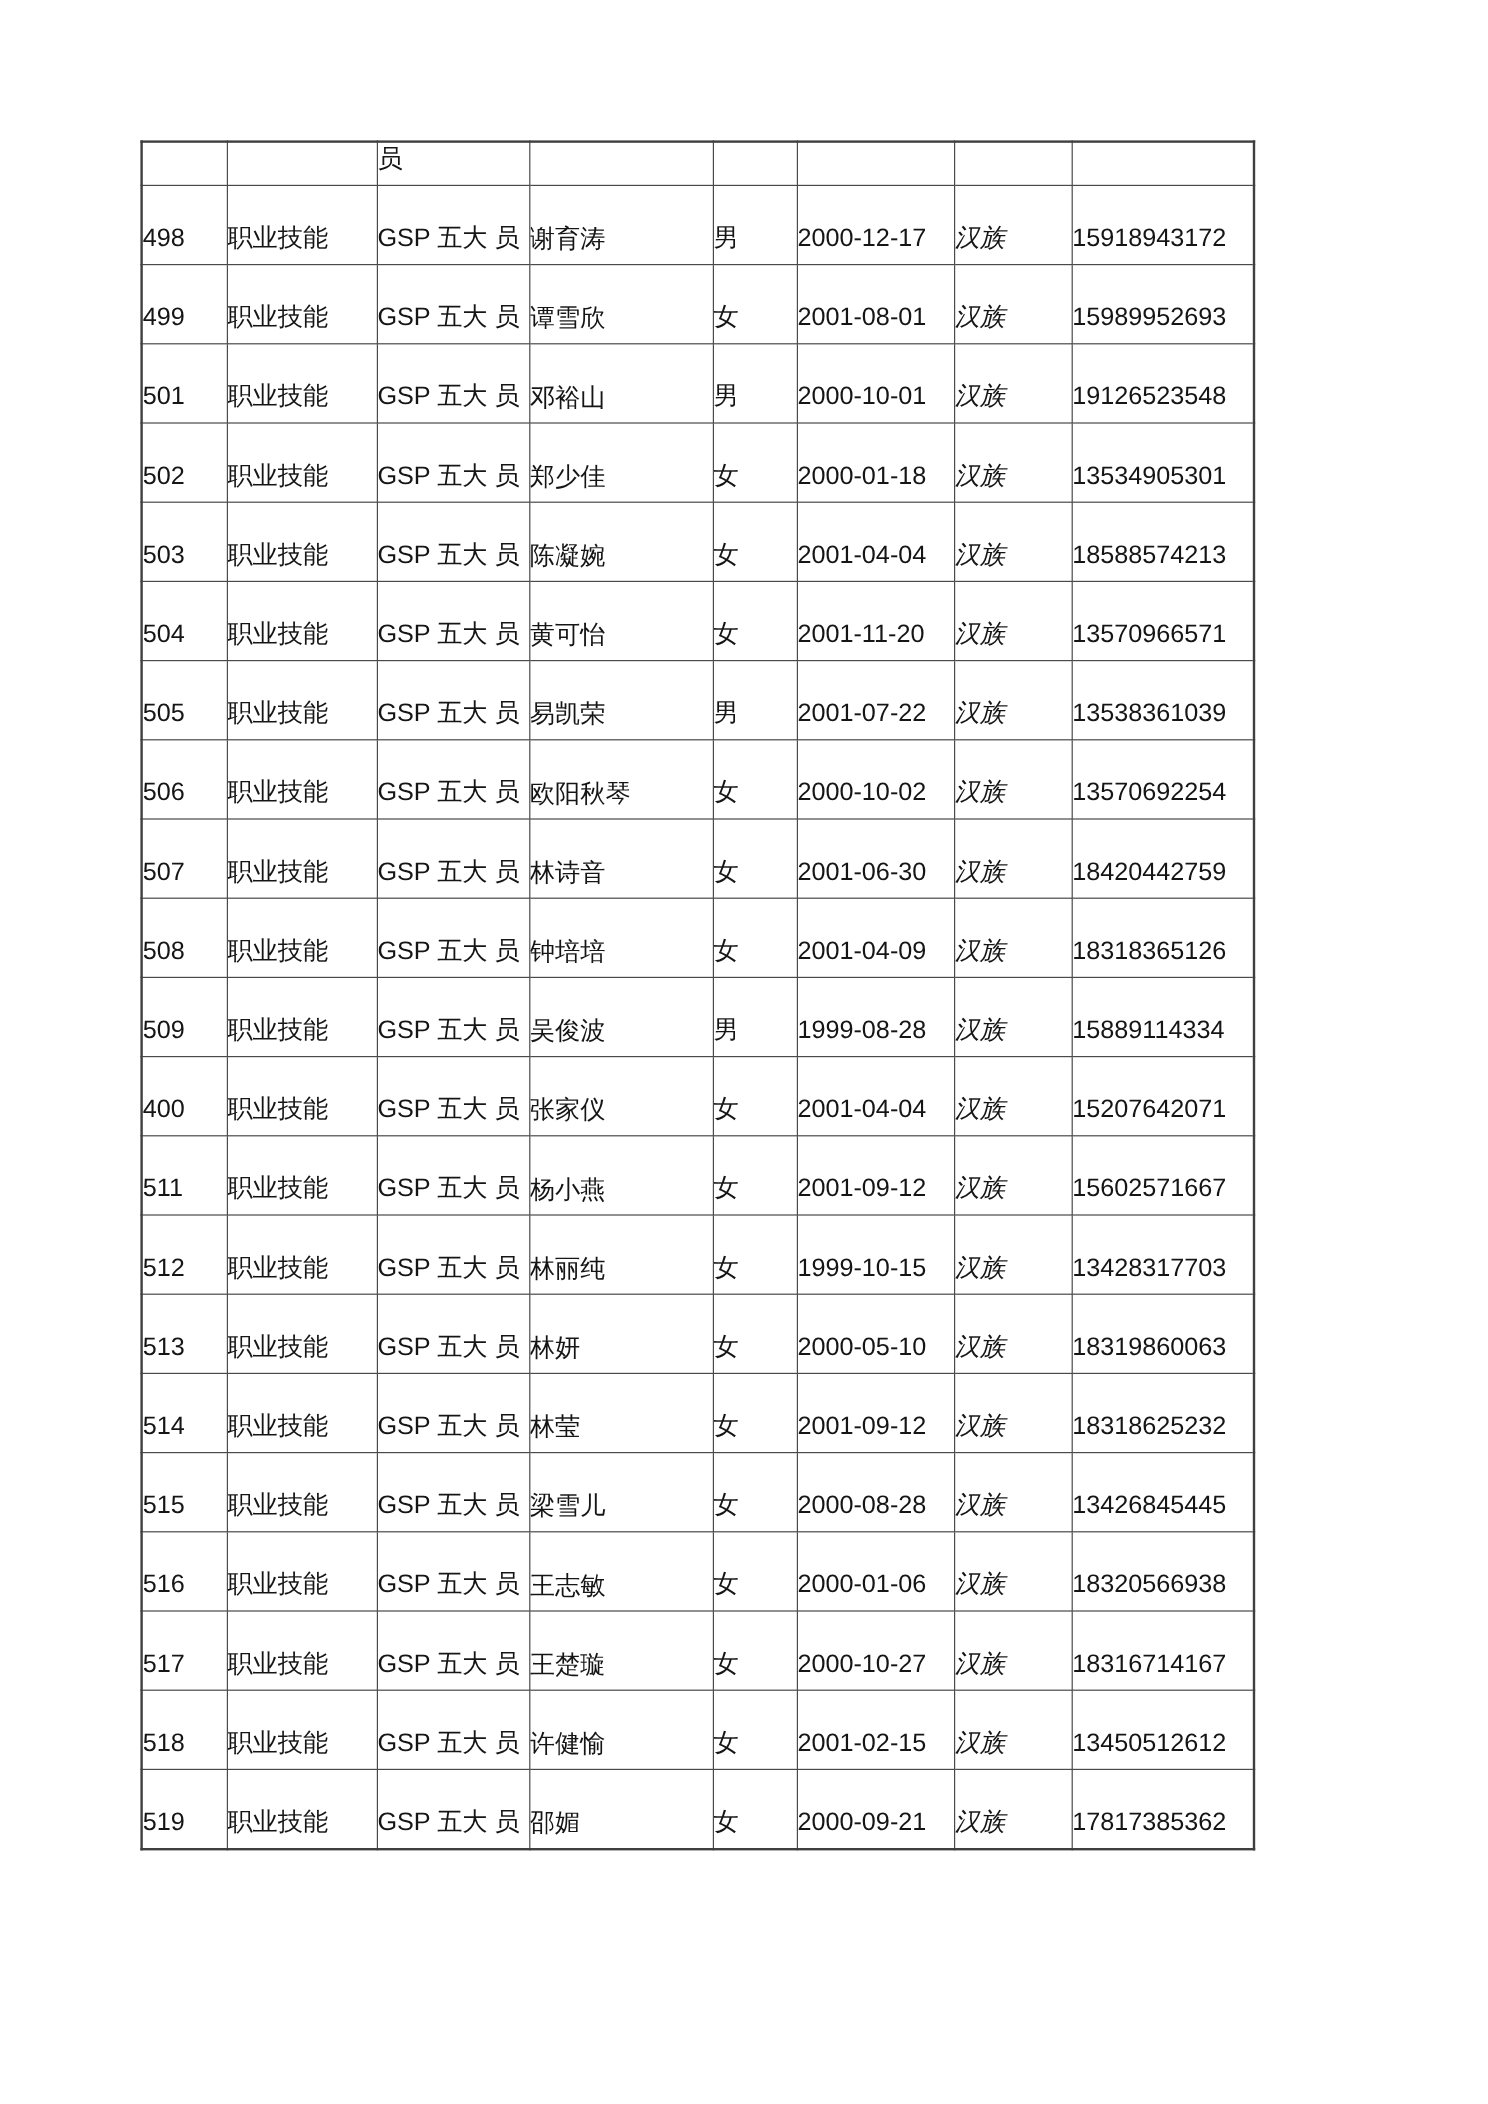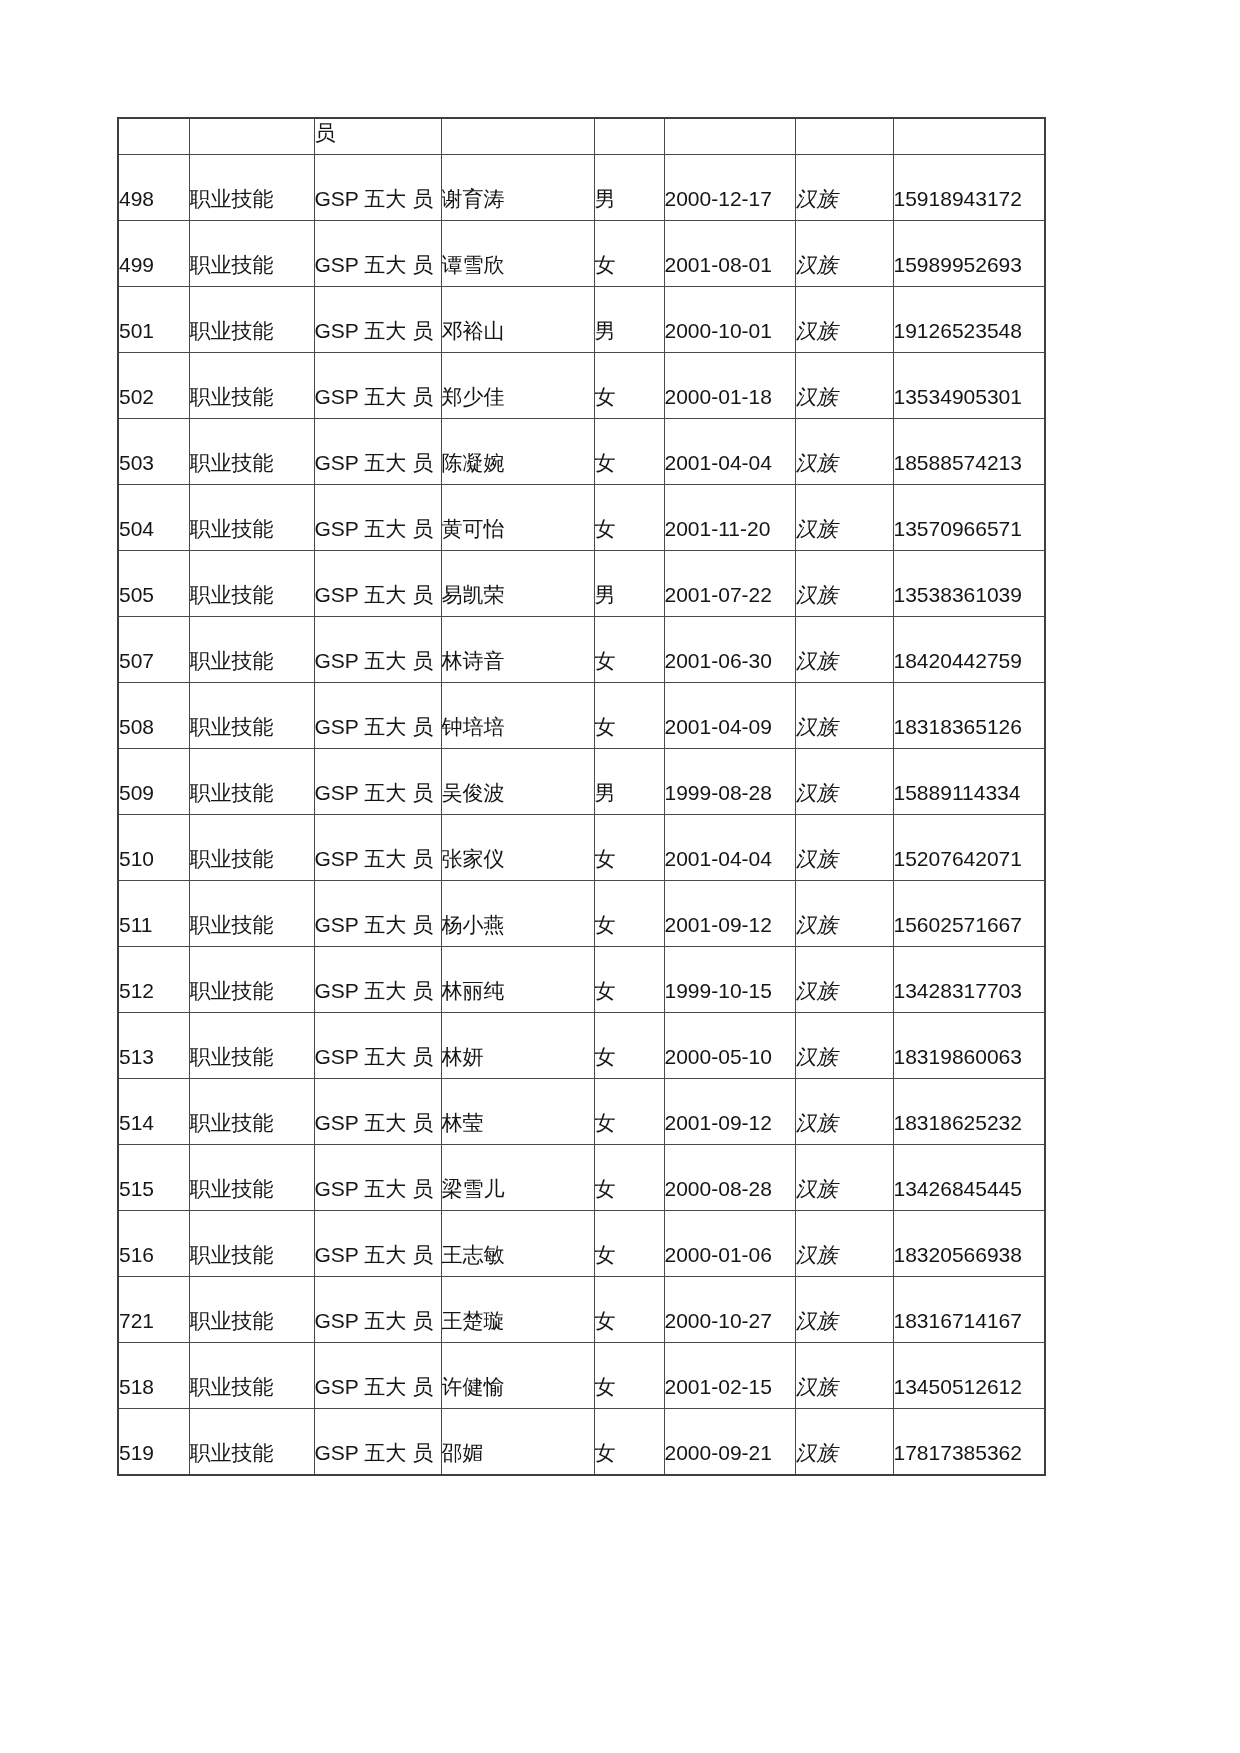--- a/index.html
+++ b/index.html
@@ -142,20 +142,31 @@
     <td class="c-cat">职业技能</td>
     <td class="c-cert">GSP 五大
 员</td>
     <td class="c-name">易凯荣</td>
     <td class="c-gender">男</td>
     <td class="c-date">2001-07-22</td>
     <td class="c-ethnic">汉族</td>
     <td class="c-phone">13538361039</td>
   </tr>
         <tr class="data-row">
+    <td class="c-id">506</td>
+    <td class="c-cat">职业技能</td>
+    <td class="c-cert">GSP 五大
+员</td>
+    <td class="c-name">欧阳秋琴</td>
+    <td class="c-gender">女</td>
+    <td class="c-date">2000-10-02</td>
+    <td class="c-ethnic">汉族</td>
+    <td class="c-phone">13570692254</td>
+  </tr>
+        <tr class="data-row">
     <td class="c-id">507</td>
     <td class="c-cat">职业技能</td>
     <td class="c-cert">GSP 五大
 员</td>
     <td class="c-name">林诗音</td>
     <td class="c-gender">女</td>
     <td class="c-date">2001-06-30</td>
     <td class="c-ethnic">汉族</td>
     <td class="c-phone">18420442759</td>
   </tr>
@@ -175,21 +186,21 @@
     <td class="c-cat">职业技能</td>
     <td class="c-cert">GSP 五大
 员</td>
     <td class="c-name">吴俊波</td>
     <td class="c-gender">男</td>
     <td class="c-date">1999-08-28</td>
     <td class="c-ethnic">汉族</td>
     <td class="c-phone">15889114334</td>
   </tr>
         <tr class="data-row">
-    <td class="c-id">510</td>
+    <td class="c-id">400</td>
     <td class="c-cat">职业技能</td>
     <td class="c-cert">GSP 五大
 员</td>
     <td class="c-name">张家仪</td>
     <td class="c-gender">女</td>
     <td class="c-date">2001-04-04</td>
     <td class="c-ethnic">汉族</td>
     <td class="c-phone">15207642071</td>
   </tr>
         <tr class="data-row">
@@ -252,21 +263,21 @@
     <td class="c-cat">职业技能</td>
     <td class="c-cert">GSP 五大
 员</td>
     <td class="c-name">王志敏</td>
     <td class="c-gender">女</td>
     <td class="c-date">2000-01-06</td>
     <td class="c-ethnic">汉族</td>
     <td class="c-phone">18320566938</td>
   </tr>
         <tr class="data-row">
-    <td class="c-id">721</td>
+    <td class="c-id">517</td>
     <td class="c-cat">职业技能</td>
     <td class="c-cert">GSP 五大
 员</td>
     <td class="c-name">王楚璇</td>
     <td class="c-gender">女</td>
     <td class="c-date">2000-10-27</td>
     <td class="c-ethnic">汉族</td>
     <td class="c-phone">18316714167</td>
   </tr>
         <tr class="data-row">

